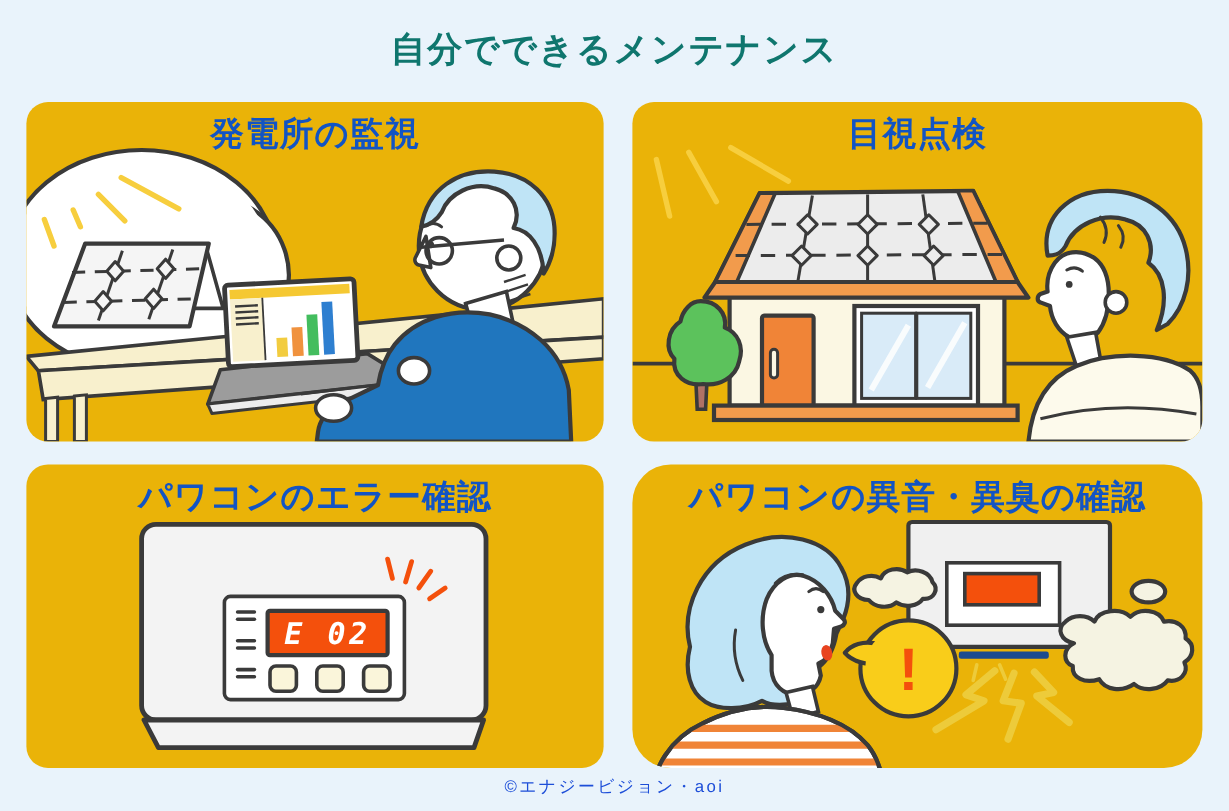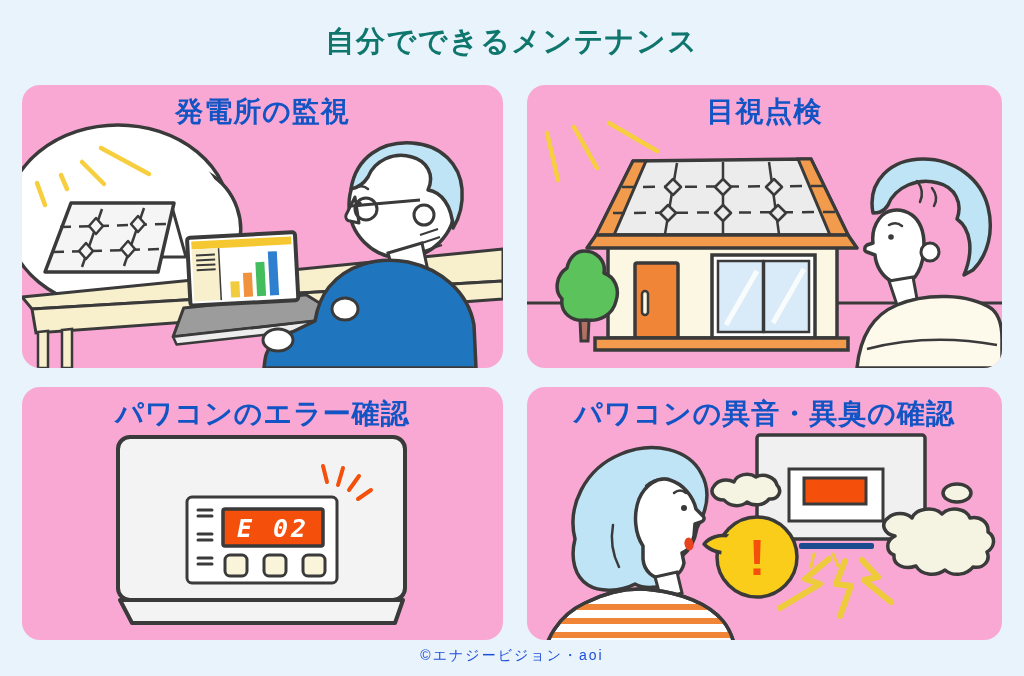--- a/index.html
+++ b/index.html
@@ -1,24 +1,24 @@
 <!DOCTYPE html>
 <html><head>
 <meta charset="utf-8">
 <style>
   html,body{margin:0;padding:0;}
   body{width:1024px;height:676px;position:relative;overflow:hidden;
        background:#E9F3FB;font-family:"Liberation Sans",sans-serif;}
   h1.page-title{position:absolute;top:22px;left:0;right:0;margin:0;text-align:center;
        font-size:29px;font-weight:800;color:#0f766e;letter-spacing:1.5px;}
-  .card{position:absolute;background:#f9a8d4;border-radius:18px;overflow:hidden;}
+  .card{position:absolute;background:#eab308;border-radius:18px;overflow:hidden;}
   #card-monitoring{left:22px;top:85px;width:481px;height:283px;}
   #card-visual{left:527px;top:85px;width:475px;height:283px;}
   #card-error{left:22px;top:387px;width:481px;height:253px;}
-  #card-noise{left:527px;top:387px;width:475px;height:253px;}
+  #card-noise{left:527px;top:387px;width:475px;height:253px;border-radius:32px;}
   .card svg{position:absolute;left:0;top:0;width:100%;height:100%;}
   .card h2{position:absolute;top:8px;left:0;right:0;margin:0;z-index:2;text-align:center;
        font-size:28px;font-weight:800;color:#1254C4;letter-spacing:1px;}
   .footer{position:absolute;top:647px;left:0;right:0;text-align:center;
        font-size:14px;color:#1d4ed8;letter-spacing:2px;}
 </style>
 </head>
 <body>
 
 <h1 class="page-title">自分でできるメンテナンス</h1>

